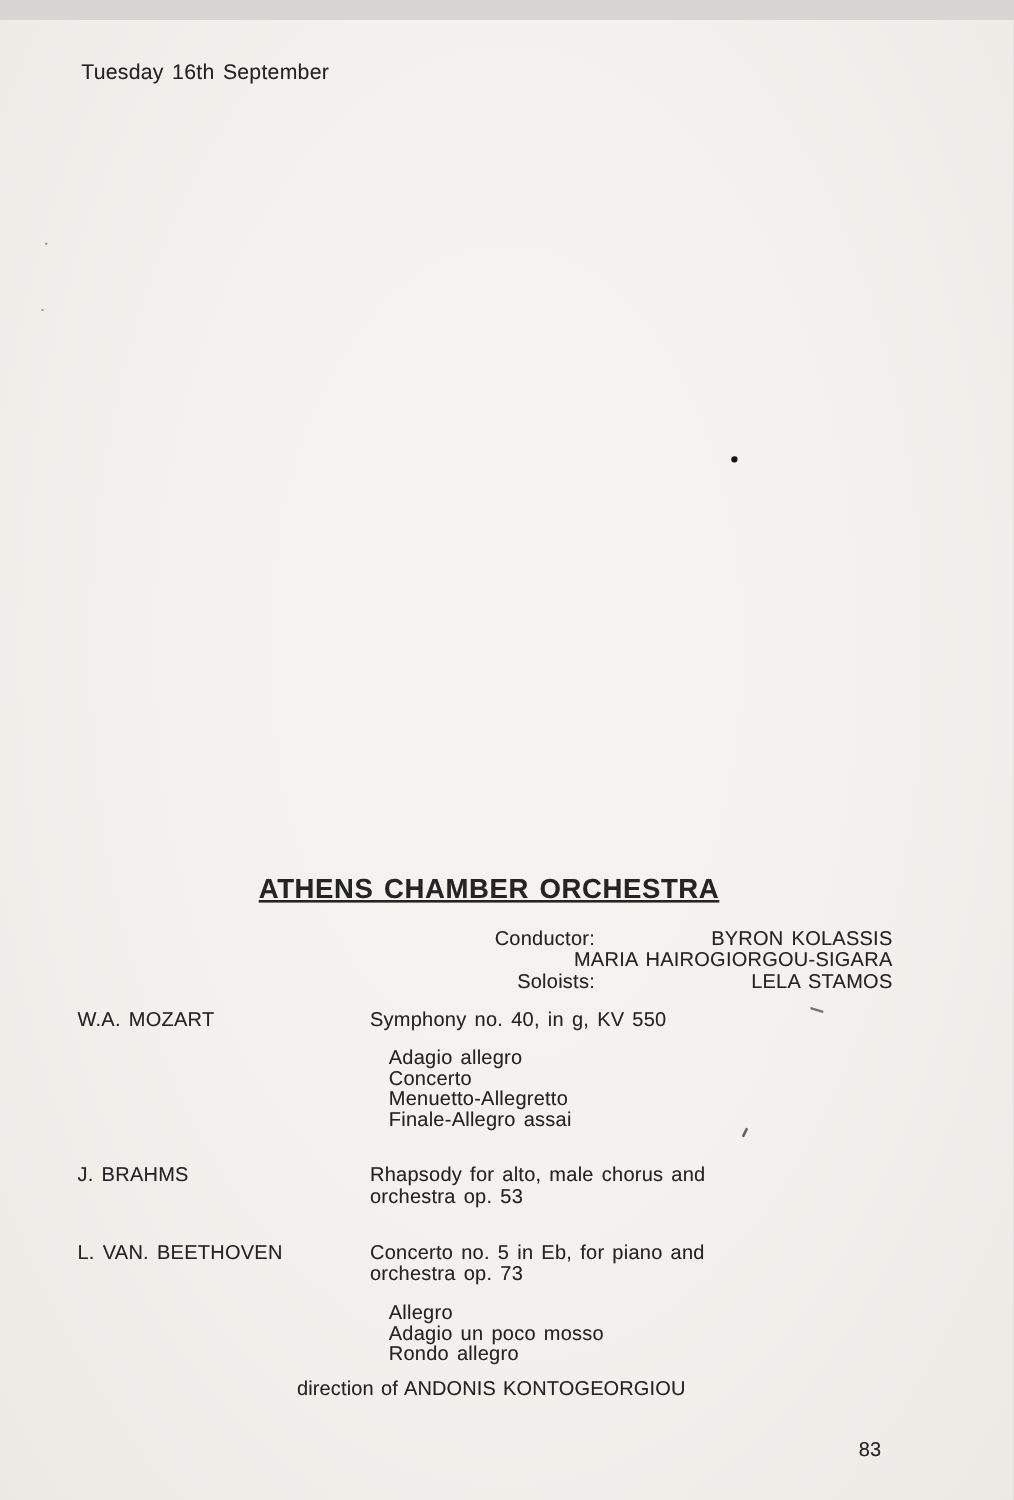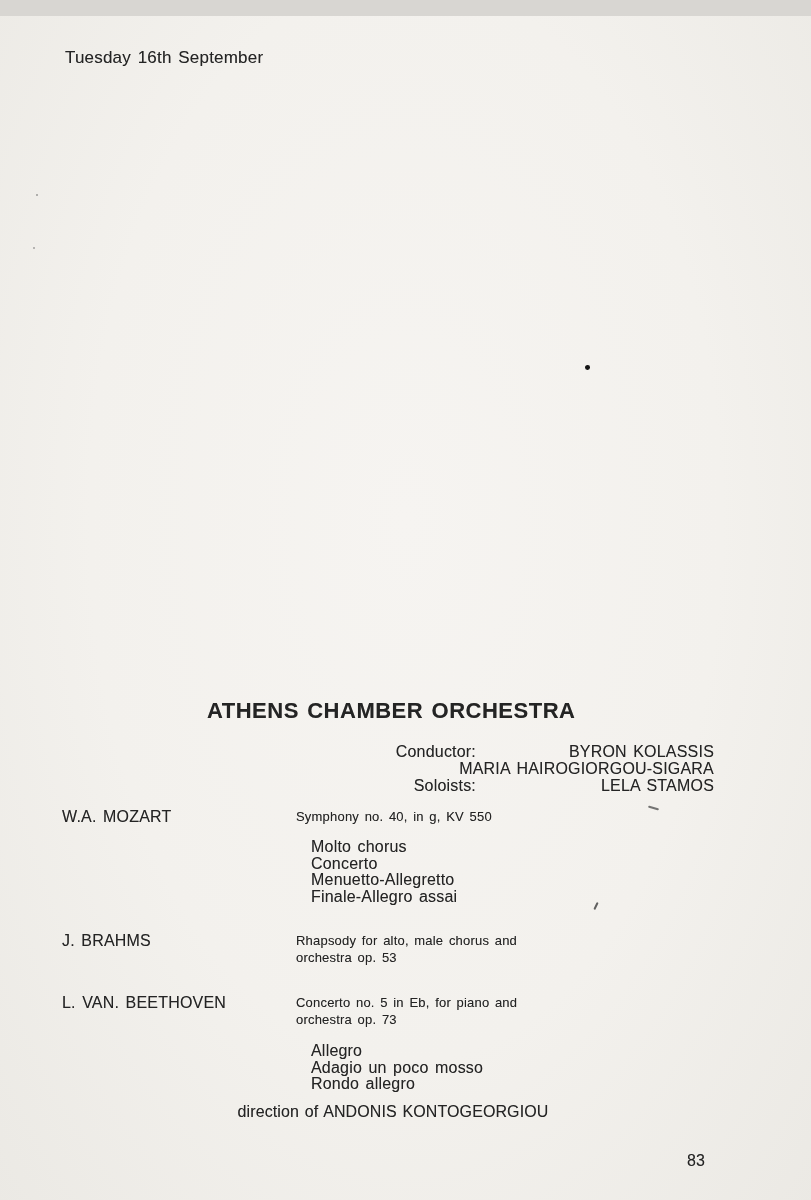--- a/index.html
+++ b/index.html
@@ -30,20 +30,21 @@
 
   .title {
     position: absolute;
     left: 207px;
     top: 682px;
     margin: 0;
     font-size: 22px;
     font-weight: bold;
     letter-spacing: 0.5px;
     white-space: nowrap;
+    text-decoration: underline;
   }
 
   .credits {
     position: absolute;
     left: 300px;
     top: 727px;
     width: 414px;
     font-size: 16px;
   }
   .credit-row {
@@ -64,21 +65,21 @@
   .composer {
     position: absolute;
     left: 62px;
     font-size: 16px;
     white-space: nowrap;
   }
   .work-title {
     position: absolute;
     left: 296px;
     width: 278px;
-    font-size: 13px;
+    font-size: 16px;
     line-height: 17.2px;
   }
   .movements {
     position: absolute;
     left: 311px;
     font-size: 16px;
     line-height: 16.5px;
   }
 
   .top-mozart    { top: 792px; }
@@ -167,21 +168,21 @@
       <div class="credit-label">Soloists:</div>
       <div class="credit-name">LELA STAMOS</div>
     </div>
   </div>
 
   <div class="composer top-mozart">W.A. MOZART</div>
   <div class="work-title top-mozart">
     <div>Symphony no. 40, in g, KV 550</div>
   </div>
   <div class="movements top-mov1">
-    <div>Molto chorus</div>
+    <div>Adagio allegro</div>
     <div>Concerto</div>
     <div>Menuetto-Allegretto</div>
     <div>Finale-Allegro assai</div>
   </div>
 
   <div class="composer top-brahms">J. BRAHMS</div>
   <div class="work-title top-brahms">
     <div>Rhapsody for alto, male chorus and</div>
     <div>orchestra op. 53</div>
   </div>

